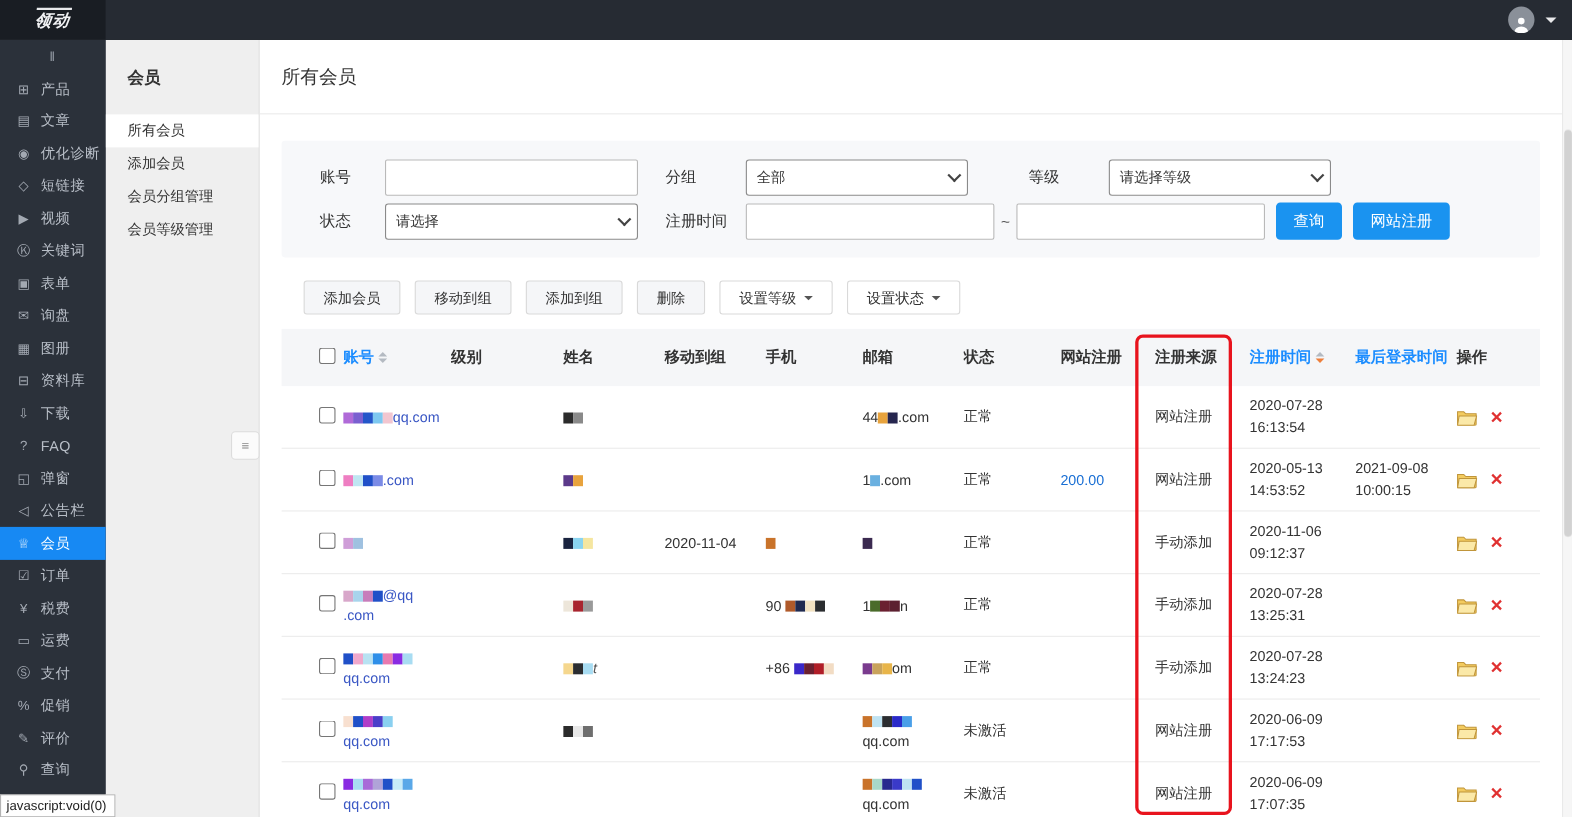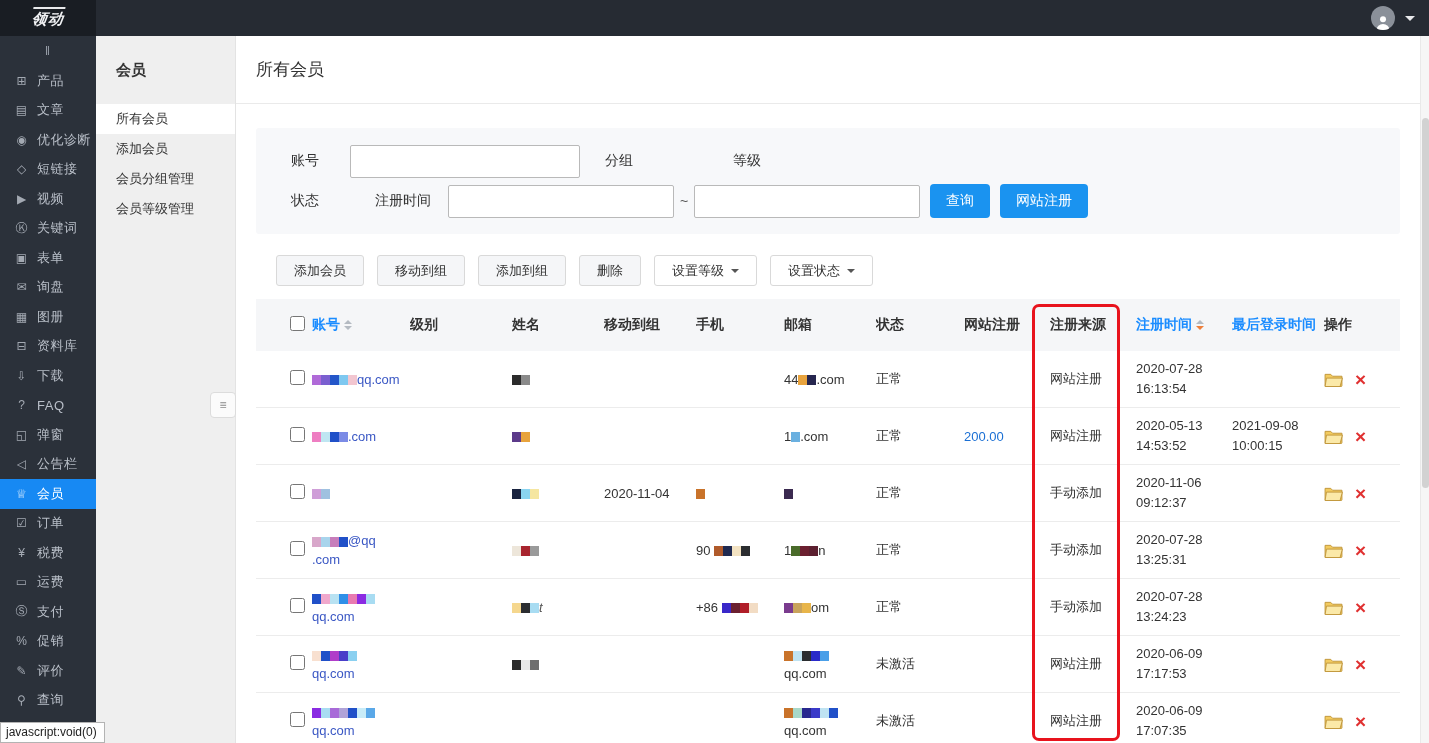--- a/index.html
+++ b/index.html
@@ -227,25 +227,37 @@
   <div class="page-title-bar">
     <span class="page-title">所有会员</span>
   </div>
 
   <div class="filter-panel">
     <div class="f-row">
       <span class="f-label lb1">账号</span>
       <input class="f-input w230" style="">
       <span class="gap1"></span>
       <span class="f-label lb2">分组</span>
+      <div class="select w202">
+        <span>全部</span>
+        <span class="sel-caret"></span>
+      </div>
       <span class="gap2"></span>
       <span class="f-label lb2">等级</span>
+      <div class="select w202">
+        <span>请选择等级</span>
+        <span class="sel-caret"></span>
+      </div>
     </div>
     <div class="f-row">
       <span class="f-label lb1">状态</span>
+      <div class="select w230">
+        <span>请选择</span>
+        <span class="sel-caret"></span>
+      </div>
       <span class="gap1"></span>
       <span class="f-label lb2">注册时间</span>
       <input class="f-input w225" style="">
       <span class="tilde">~</span>
       <input class="f-input w225" style="">
       <button class="btn-primary">查询</button>
       <button class="btn-primary">网站注册</button>
     </div>
   </div>
 

